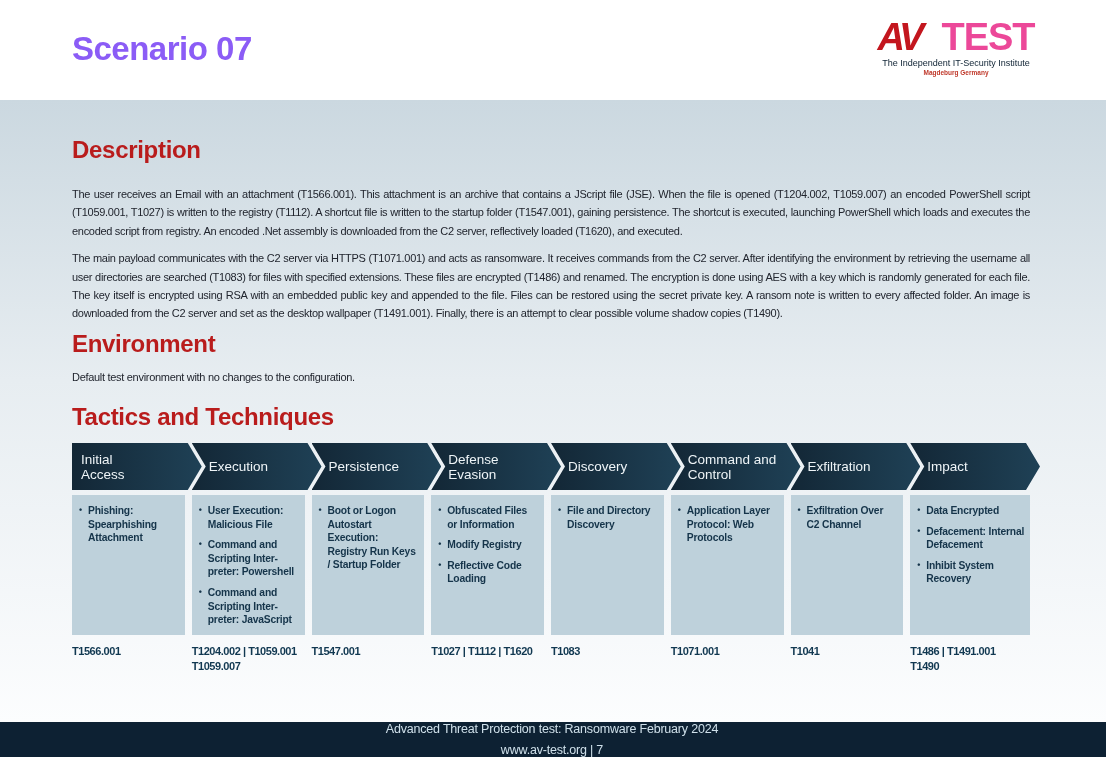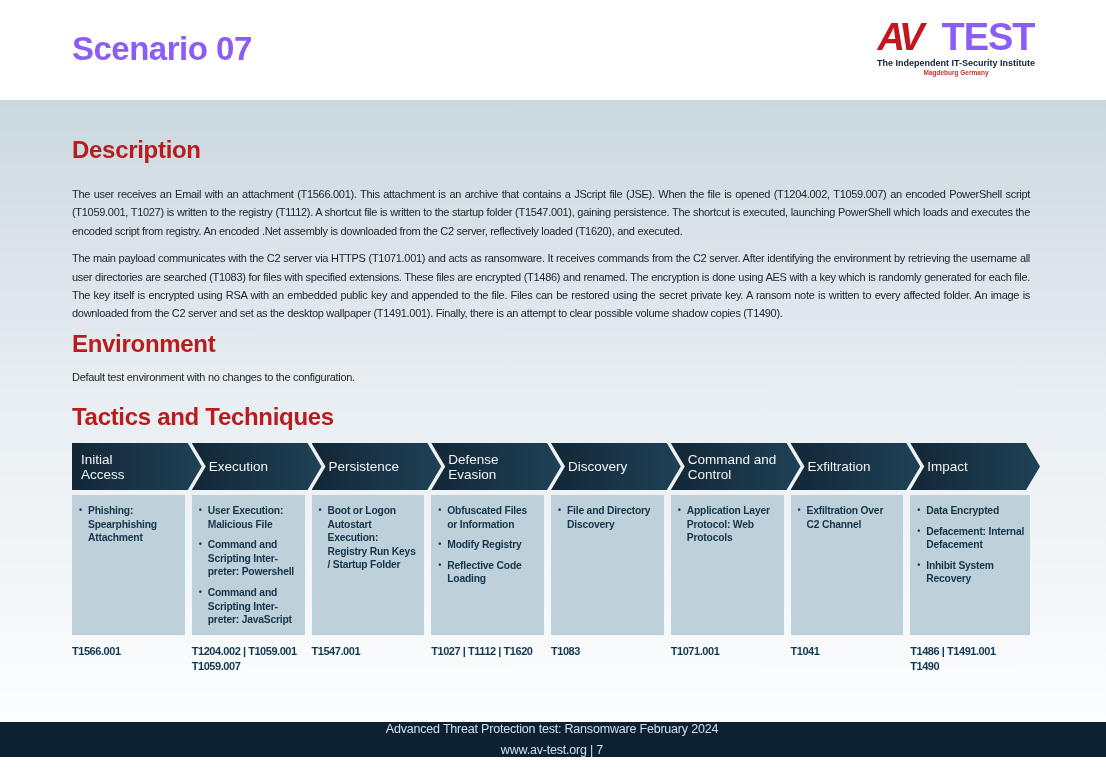--- a/index.html
+++ b/index.html
@@ -30,25 +30,25 @@
     text-align: center;
     line-height: 1;
   }
   .logo-mark { white-space: nowrap; }
   .logo-av {
     font-size: 38px; font-weight: 900; letter-spacing: -3px;
     color: #c3161e; font-style: italic;
   }
   .logo-test {
     font-size: 38px; font-weight: 900; letter-spacing: -1px;
-    color: #8b5cf6; margin-left: 20px;
+    color: #ec4899; margin-left: 20px;
   }
   .logo-tagline {
     margin-top: 3px;
-    font-size: 9px; font-weight: 700; color: #0e2233;
+    font-size: 9px; font-weight: 400; color: #0e2233;
     white-space: nowrap;
   }
   .logo-subline {
     margin-top: 2px;
     font-size: 6.5px; font-weight: 700; color: #c0392b;
   }
 
   
   .content-bg {
     position: absolute;

